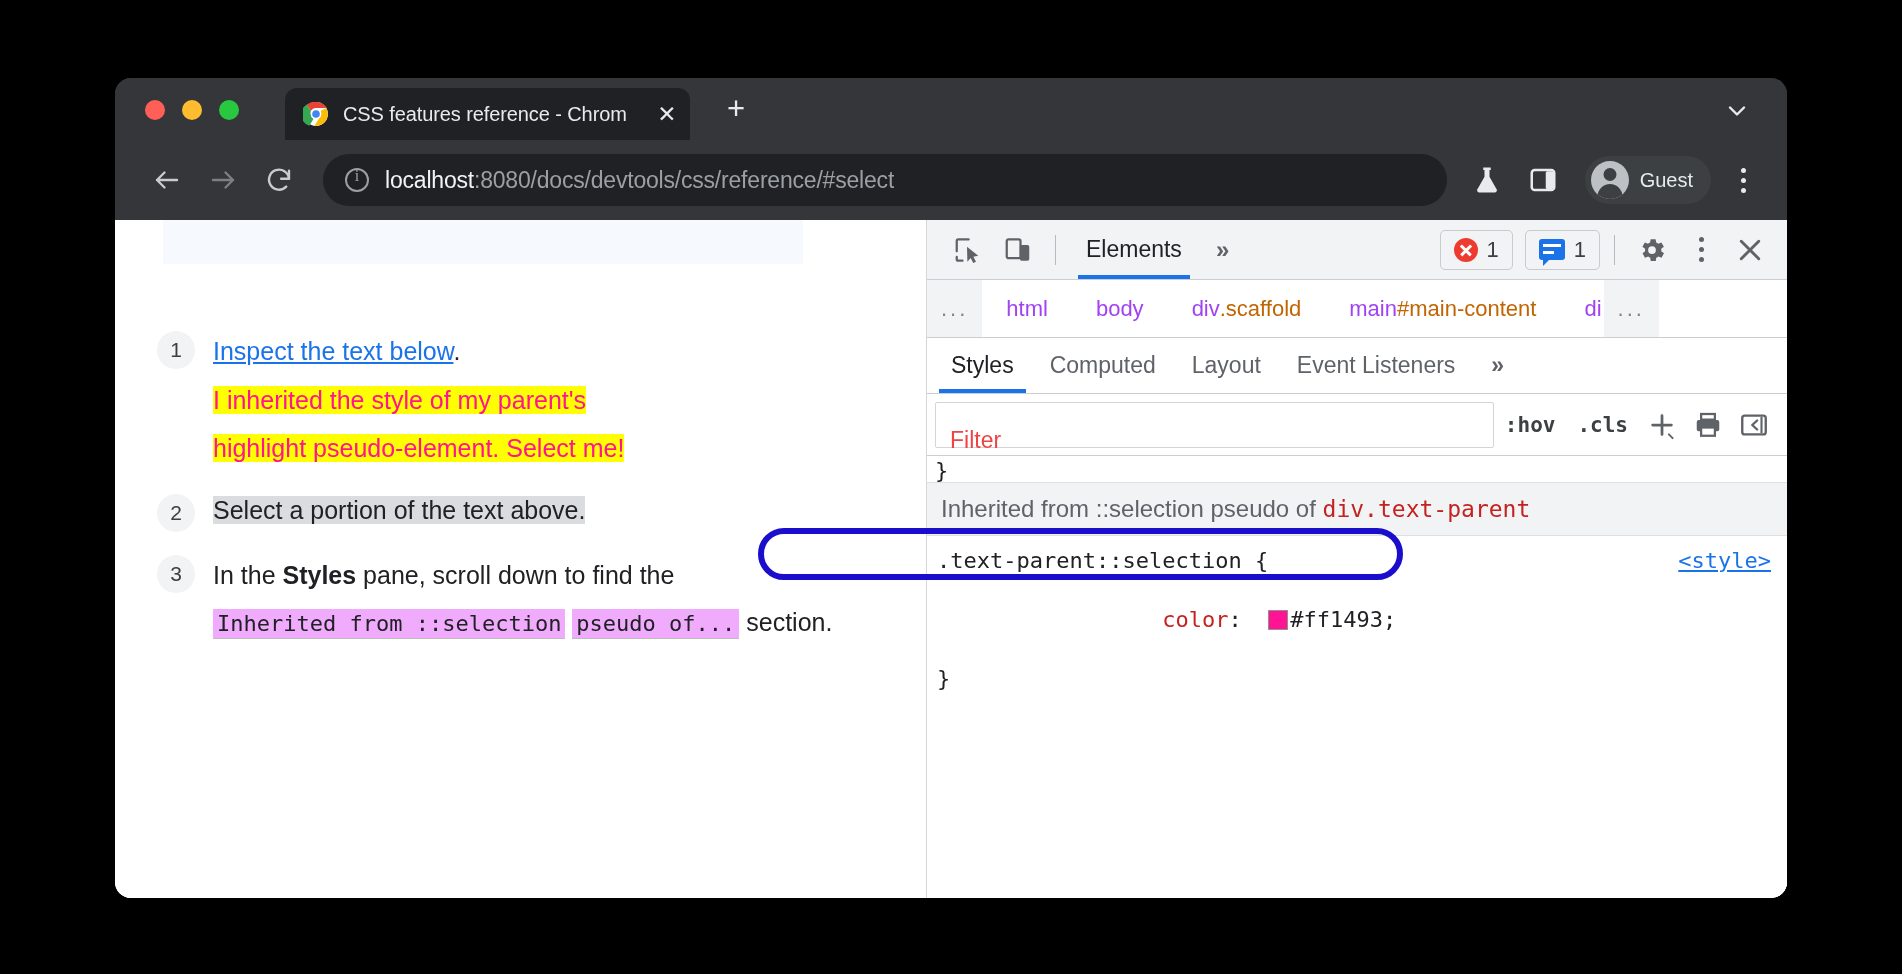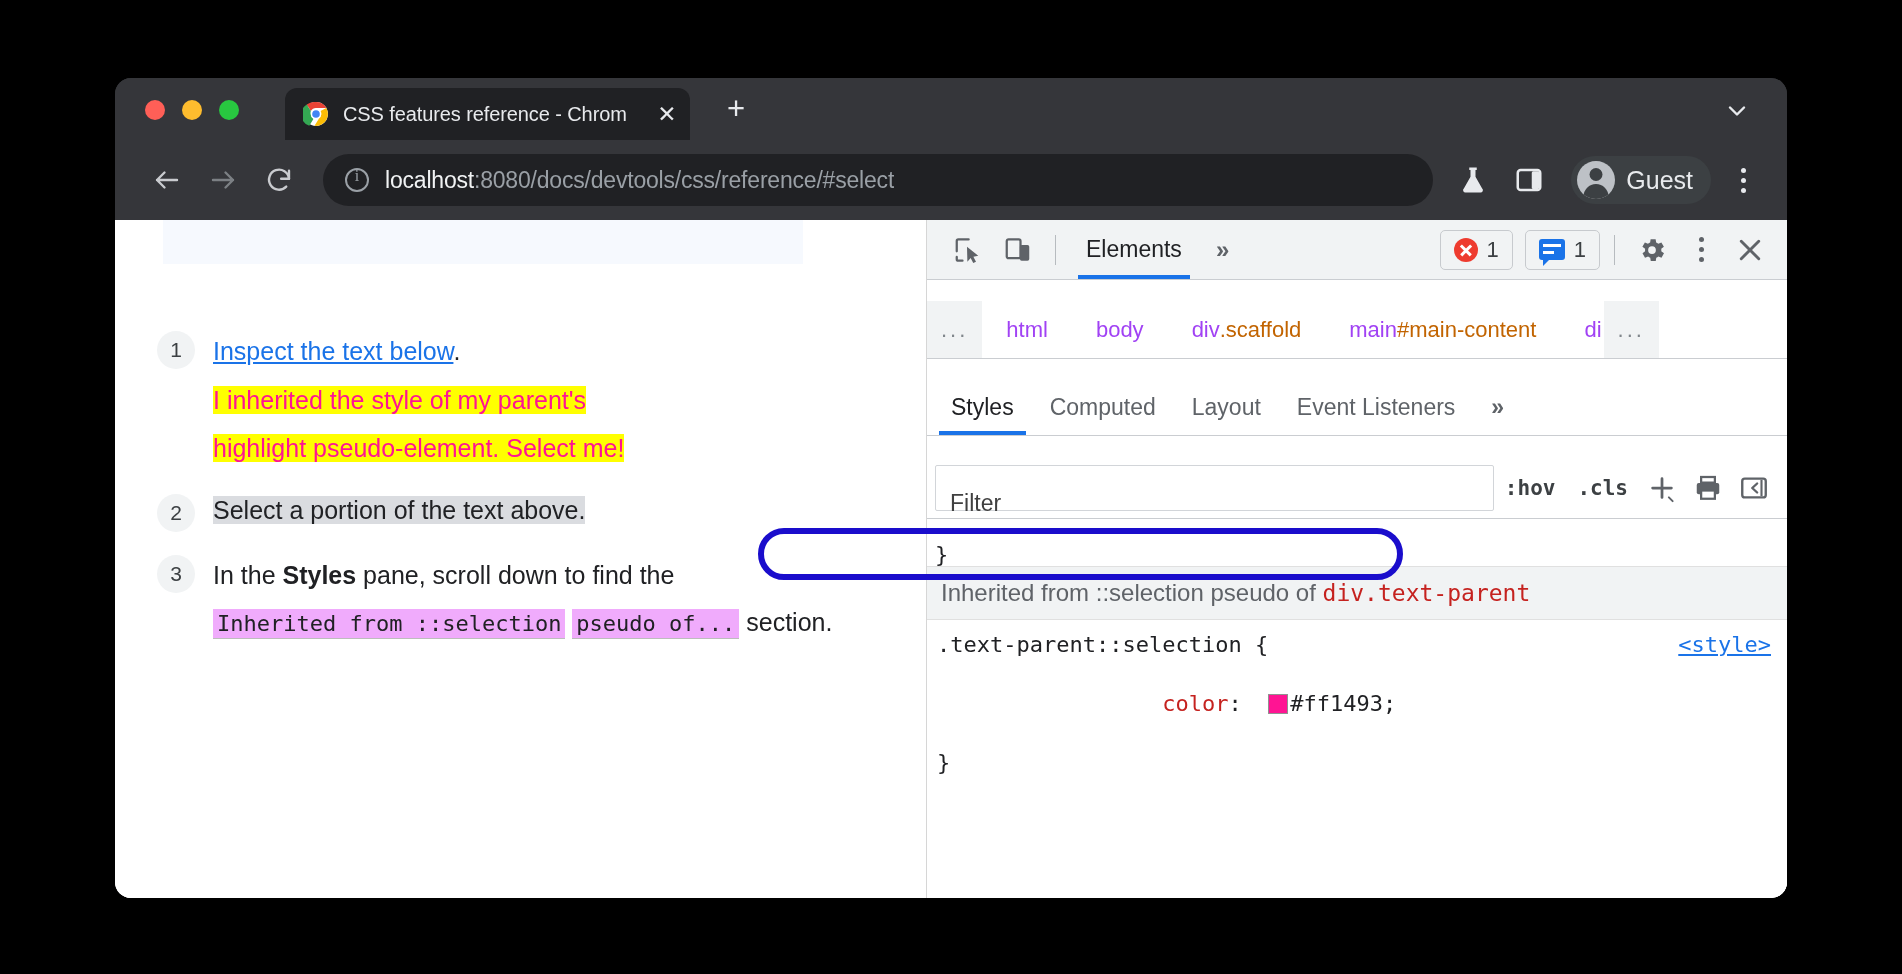--- a/index.html
+++ b/index.html
@@ -203,21 +203,21 @@
     content: "";
     position: absolute;
     left: 50%; top: 23px;
     transform: translateX(-50%);
     width: 25px; height: 22px;
     border-radius: 13px 13px 0 0;
     background: #3c4043;
   }
   .profile-name {
     color: #e8eaed;
-    font-size: 25px;
+    font-size: 20px;
     white-space: nowrap;
   }
   .kebab {
     width: 44px; height: 52px;
     display: flex; flex-direction: column;
     align-items: center; justify-content: center;
     gap: 5px;
     flex: 0 0 auto;
   }
   .kebab span { width: 5px; height: 5px; border-radius: 50%; background: #e8eaed; display: block; }
@@ -300,21 +300,20 @@
   }
 
   
   .devtools {
     flex: 1 1 auto;
     background: #ffffff;
     display: flex;
     flex-direction: column;
     min-width: 0;
     font-family: "Liberation Sans", sans-serif;
-    gap: 21px;
   }
 
   .dt-toolbar {
     height: 60px;
     flex: 0 0 60px;
     background: #f1f3f4;
     border-bottom: 1px solid #cacdd1;
     display: flex;
     align-items: center;
     padding: 0 14px 0 18px;
@@ -477,21 +476,21 @@
     height: 46px;
     border: 1px solid #d2d5d9;
     border-radius: 2px;
     background: #fff;
     display: flex;
     align-items: center;
     padding: 0 14px;
     min-width: 0;
   }
   .filter-input span {
-    color: #404040;
+    color: #ef4444;
     font-size: 23px;
     margin-top: 32px;
   }
   .mono-btn {
     font-family: "DejaVu Sans Mono", monospace;
     font-size: 21px;
     color: #3c4043;
     padding: 0 11px;
     white-space: nowrap;
     font-weight: bold;

